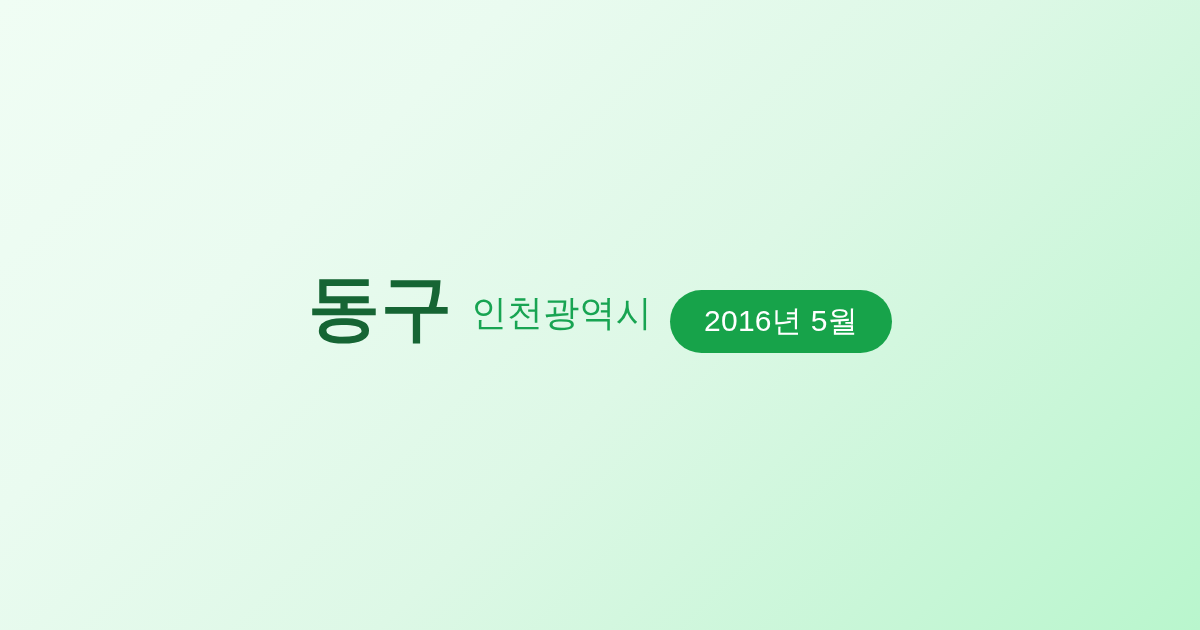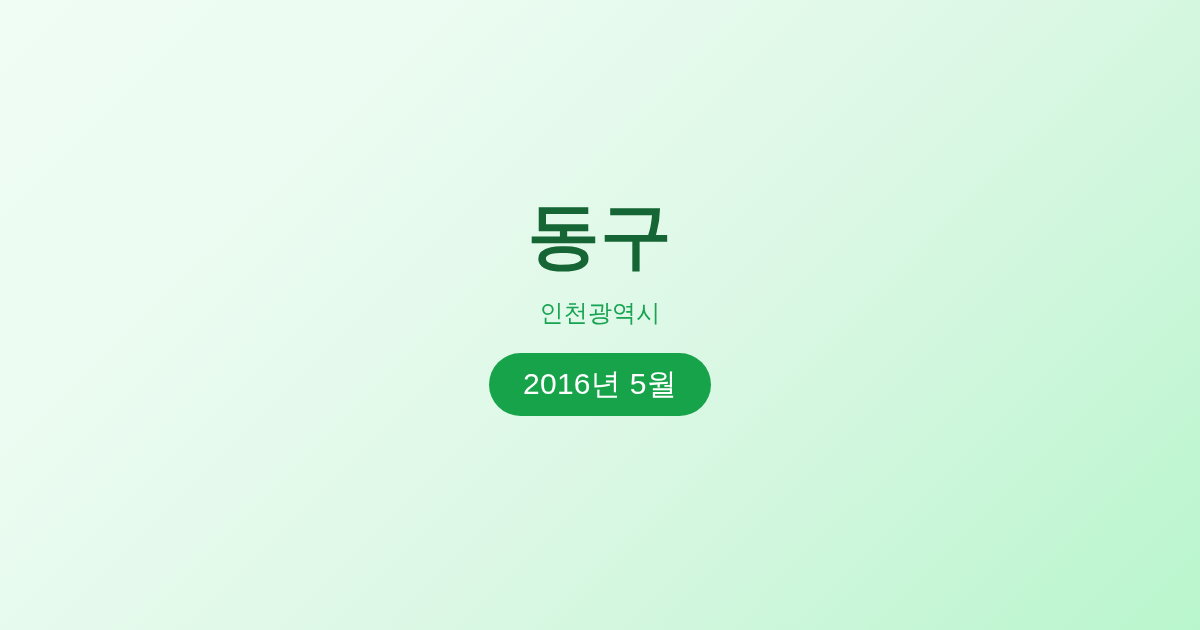--- a/index.html
+++ b/index.html
@@ -23,47 +23,47 @@
     box-sizing: border-box;
     display: flex;
     flex-direction: column;
     align-items: center;
     justify-content: center;
     background: linear-gradient(135deg, #f0fdf4 0%, #eafbf0 28%, #ddf8e6 55%, #c9f6d8 80%, #b9f6cd 100%);
   }
 
   #content-stack {
     display: flex;
-    flex-direction: column;
+    flex-direction: row;
     align-items: center;
     justify-content: center;
     width: 100%;
     transform: translateY(-8px);
   }
 
   
   .region-name {
     font-size: 72px;
     line-height: 1;
     font-weight: 600;
     color: #166534;
     letter-spacing: 0.5px;
     margin: 0;
     padding: 0;
     text-align: center;
   }
 
   
   .region-parent {
-    font-size: 24px;
+    font-size: 36px;
     line-height: 1;
     font-weight: 400;
     color: #18a452;
     letter-spacing: 0.2px;
-    margin: 0;
+    margin: 18px;
     padding: 0;
     margin-top: 30px;
   }
 
   
   .main-heading {
     font-size: 48px;
     line-height: 1;
     font-weight: 500;
     color: #1f2937;

